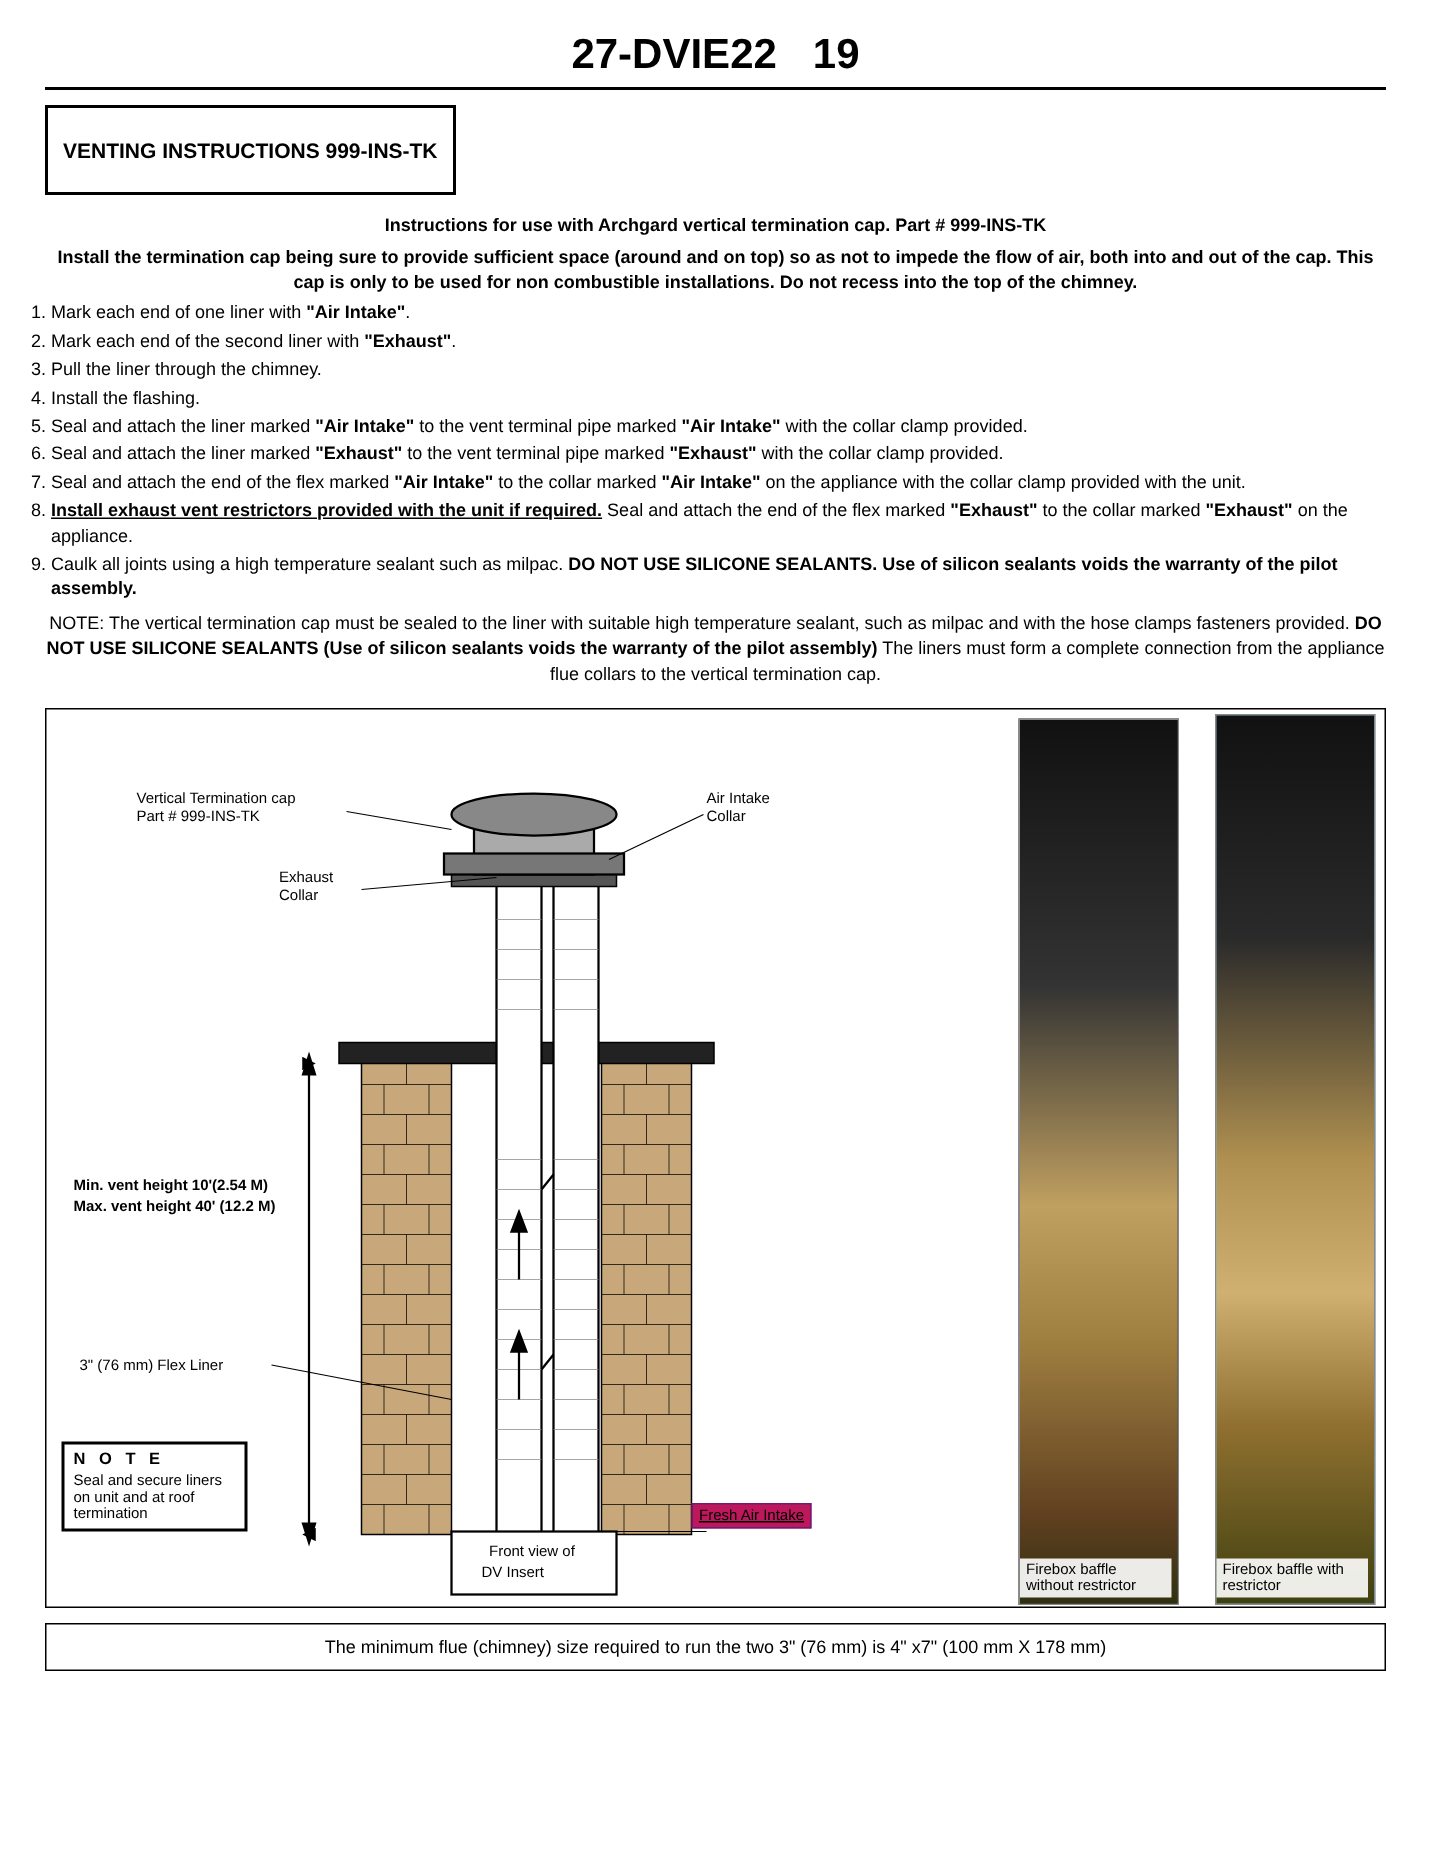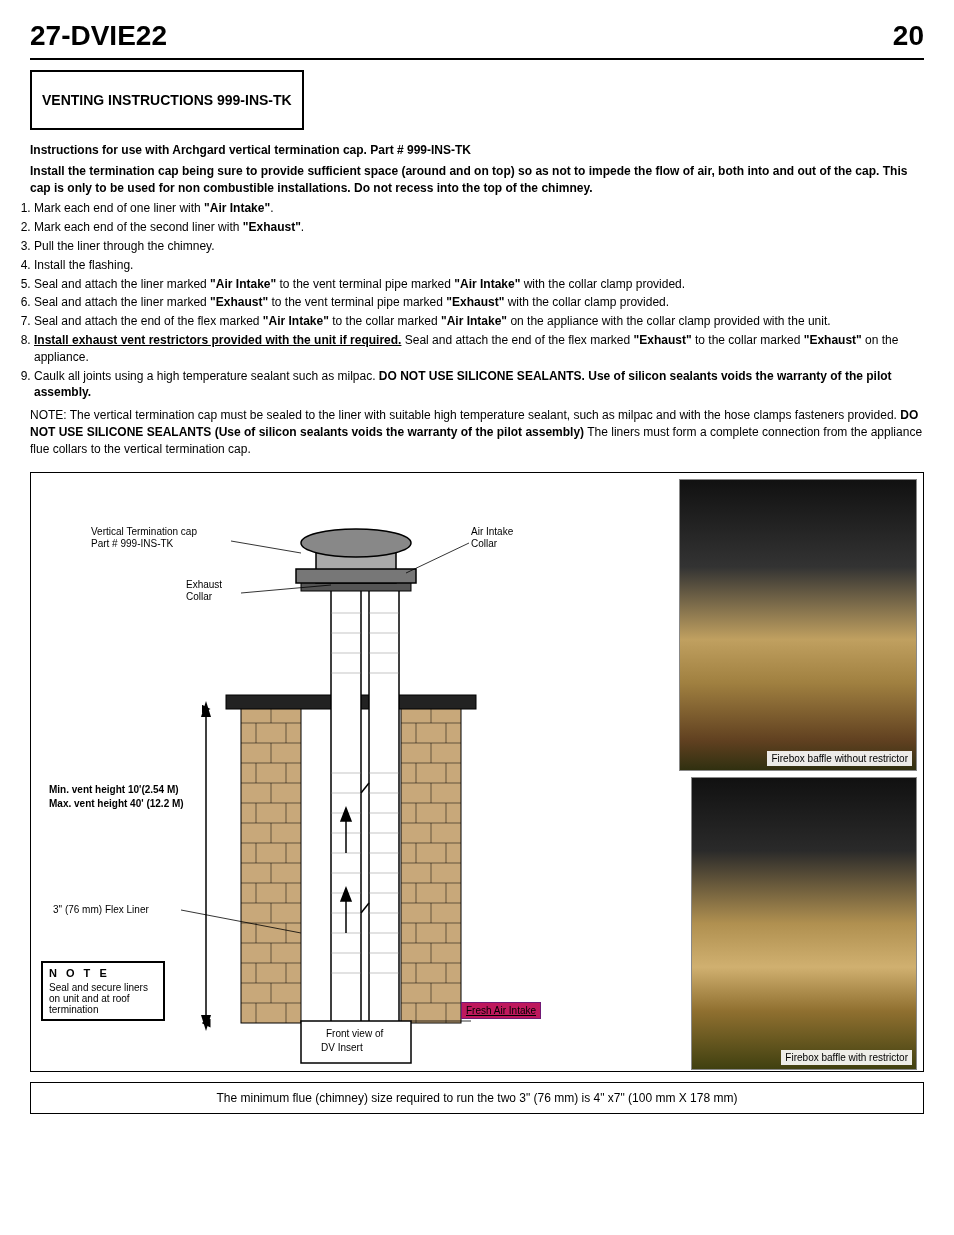--- a/index.html
+++ b/index.html
@@ -7,21 +7,21 @@
       font-family: Arial, sans-serif;
       font-size: 12px;
       background: #fff;
       color: #000;
       width: 954px;
       min-height: 1235px;
       padding: 20px 30px;
     }
     .page-header {
       display: flex;
-      justify-content: space-between;
+      justify-content: center;
       align-items: baseline;
       margin-bottom: 6px;
       gap: 24px;
     }
     .page-title {
       font-size: 28px;
       font-weight: bold;
     }
     .page-number {
       font-size: 28px;
@@ -40,20 +40,21 @@
     .section-title {
       font-size: 14px;
       font-weight: bold;
     }
     .instructions-area {
       margin-bottom: 14px;
     }
     .instructions-area p {
       margin-bottom: 4px;
       line-height: 1.4;
+      text-align: center;
     }
     .instructions-area ol {
       margin-left: 4px;
       margin-bottom: 4px;
     }
     .instructions-area ol li {
       margin-bottom: 2px;
       line-height: 1.4;
     }
     .instructions-area .note-block {
@@ -69,21 +70,21 @@
       margin-bottom: 10px;
     }
     
     .diagram-right {
       position: absolute;
       right: 0;
       top: 0;
       width: 250px;
       height: 600px;
       display: flex;
-      flex-direction: column;
+      flex-direction: row;
     }
     .photo-box {
       border: 1px solid #888;
       background: #2a2a2a;
       flex: 1;
       display: flex;
       align-items: flex-end;
       justify-content: flex-end;
       padding: 4px;
       margin: 4px;
@@ -155,21 +156,21 @@
     }
   </style>
 </head>
 <body>
 
 
 
 
 <div class="page-header">
   <span class="page-title">27-DVIE22</span>
-  <span class="page-number">20</span>
+  <span class="page-number">19</span>
 </div>
 <div class="header-line"></div>
 
 
 <div class="section-box">
   <span class="section-title">VENTING INSTRUCTIONS 999-INS-TK</span>
 </div>
 
 
 <div class="instructions-area">

